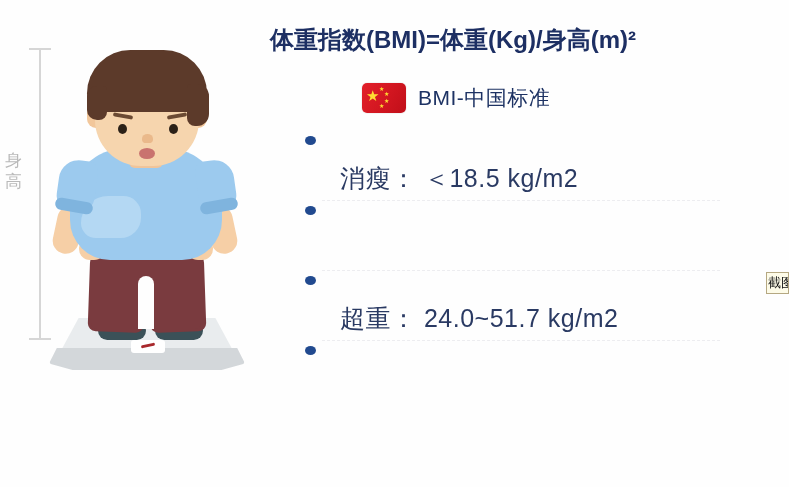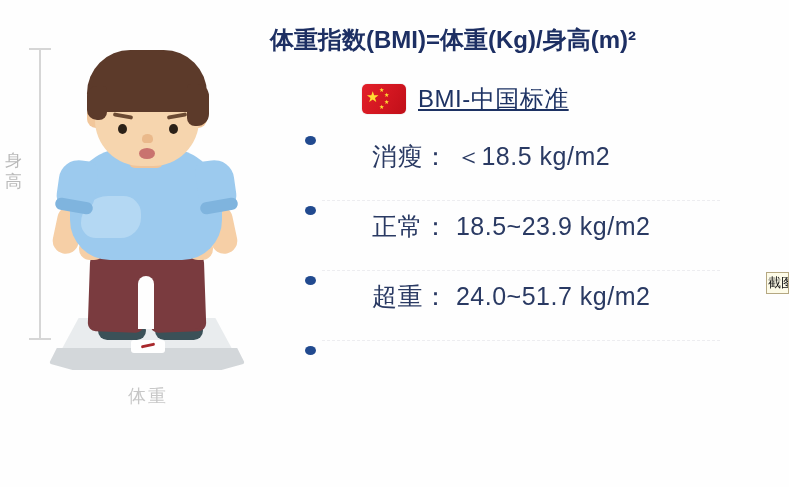--- a/index.html
+++ b/index.html
@@ -135,35 +135,35 @@
     background:linear-gradient(120deg,#e2202a 0%,#d21620 55%,#c00f19 100%);
     position:relative;box-shadow:0 0 0 1px rgba(0,0,0,.04);
     flex:0 0 auto;
   }
   .flag .st{position:absolute;color:#ffdd33;line-height:1;}
   .flag .st.big{left:4px;top:5px;font-size:15px;}
   .flag .st.s1{left:17px;top:3px;font-size:6px;}
   .flag .st.s2{left:22px;top:8px;font-size:6px;}
   .flag .st.s3{left:22px;top:15px;font-size:6px;}
   .flag .st.s4{left:17px;top:20px;font-size:6px;}
-  .subtitle-text{color:#1d3263;font-size:24px;letter-spacing:.5px;white-space:nowrap;text-decoration:underline;}
+  .subtitle-text{color:#1d3263;font-size:21px;letter-spacing:.5px;white-space:nowrap;}
 
   .list{position:absolute;left:0;top:128px;width:527px;}
   .row{position:relative;height:70px;}
   .row .bullet{
     position:absolute;left:43px;top:8px;width:11px;height:9px;
     background:#214a8f;border-radius:50%;
   }
   .row .divider{
     position:absolute;left:60px;top:2px;width:398px;height:1px;
     background:repeating-linear-gradient(to right,#ededf0 0 3px,transparent 3px 5px);
   }
   .row .text{
-    position:absolute;left:78px;top:12px;
-    color:#2a3a63;font-size:25px;letter-spacing:.5px;white-space:nowrap;margin-left:32px;
+    position:absolute;left:78px;top:34px;
+    color:#2a3a63;font-size:25px;letter-spacing:.5px;white-space:nowrap;
   }
 
   
   .capture-badge{
     position:absolute;left:766px;top:272px;width:23px;height:22px;
     background:#fdfbe8;border:1px solid #b5a882;
     font-size:13px;color:#111;line-height:20px;
     overflow:hidden;white-space:nowrap;padding-left:1px;
     box-sizing:border-box;
   }
@@ -212,21 +212,20 @@
     <div class="fig hair"></div>
     <div class="fig hair-side-l"></div>
     <div class="fig hair-side-r"></div>
     <div class="brow l"></div>
     <div class="brow r"></div>
     <div class="eye l"></div>
     <div class="eye r"></div>
     <div class="fig nose"></div>
     <div class="fig mouth"></div>
 
-    <div class="weight-label">体重</div>
   </div>
 
   <div id="content">
 
     <div class="title">体重指数(BMI)=体重(Kg)/身高(m)²</div>
 
     <div class="subtitle-row">
       <div class="flag">
         <span class="st big">★</span>
         <span class="st s1">★</span>
@@ -240,21 +239,20 @@
     <div class="list">
 
       <div class="row">
         <span class="bullet"></span>
         <span class="text">消瘦： ＜18.5 kg/m2</span>
       </div>
 
       <div class="row">
         <span class="divider"></span>
         <span class="bullet"></span>
-        <span class="text">正常： 18.5~23.9 kg/m2</span>
       </div>
 
       <div class="row">
         <span class="divider"></span>
         <span class="bullet"></span>
         <span class="text">超重： 24.0~51.7 kg/m2</span>
       </div>
 
       <div class="row">
         <span class="divider"></span>

